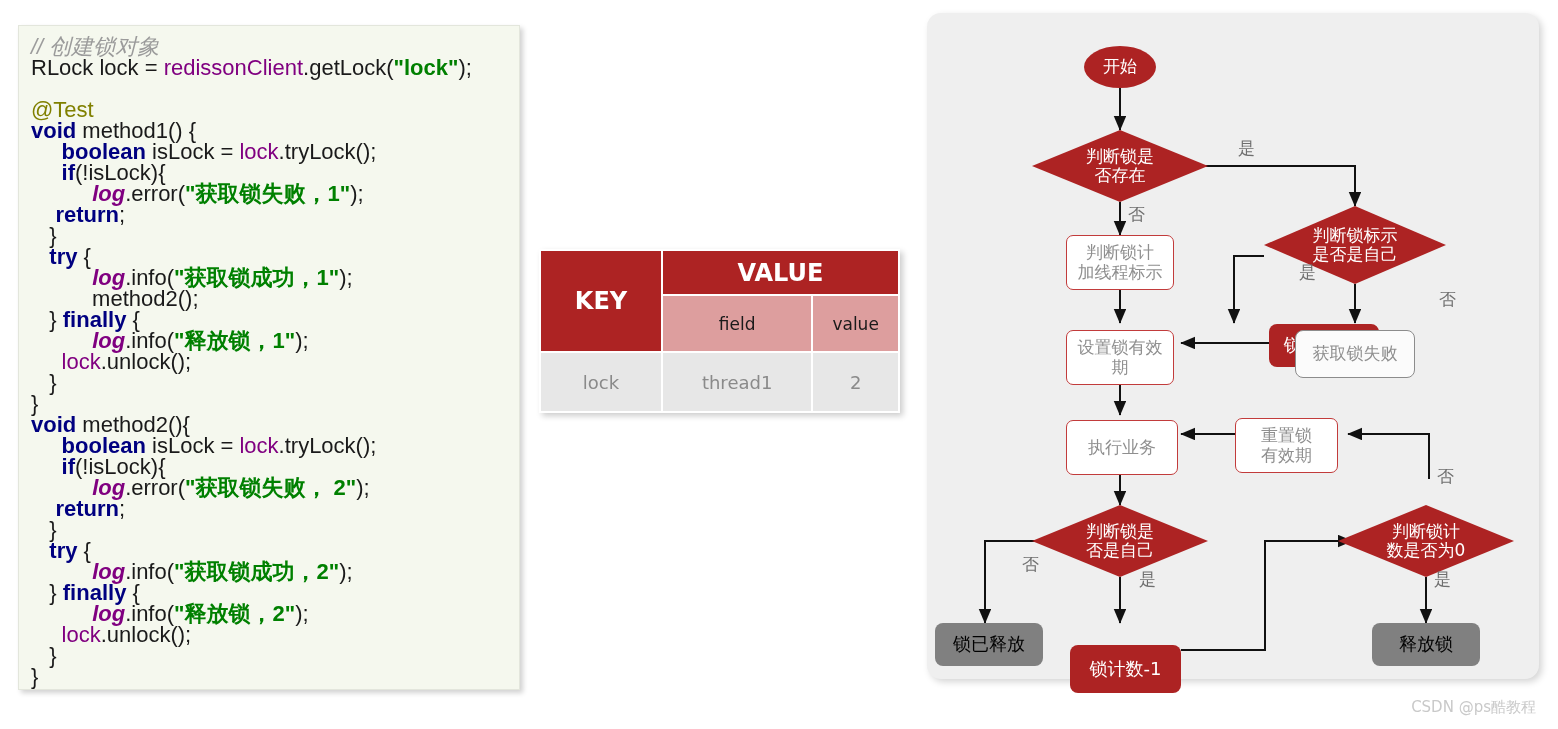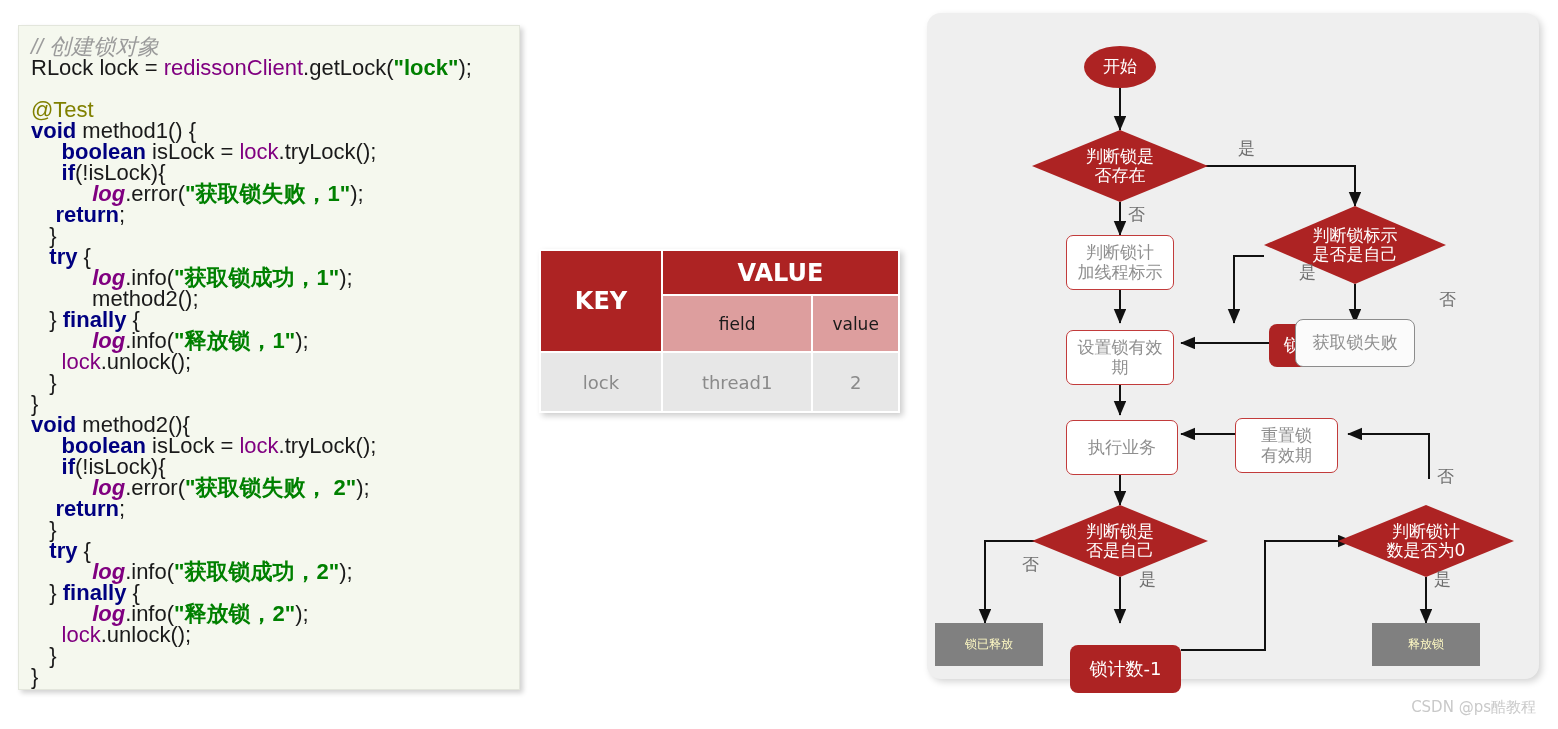--- a/index.html
+++ b/index.html
@@ -59,21 +59,21 @@
     display:flex;align-items:center;justify-content:center;
     text-align:center;font-family:"DejaVu Sans",sans-serif;
     line-height:1.12;}
 
   .n-oval{background:#ad2323;color:#ffffff;border-radius:50%;font-size:17px;}
   .n-box-red{background:#ffffff;border:1.6px solid #c23b3b;border-radius:7px;
     color:#8f8f8f;font-size:17px;}
   .n-box-redfill{background:#ad2323;color:#ffffff;border-radius:8px;font-size:18px;}
   .n-box-gray-o{background:#fbfbfb;border:1.4px solid #8c8c8c;border-radius:8px;
     color:#8f8f8f;font-size:17px;}
-  .n-box-gray{background:#808080;color:#fef9c3;border-radius:0;font-size:12px;}
+  .n-box-gray{background:#808080;color:#000000;border-radius:8px;font-size:18px;}
 
   .fc-diamond{position:absolute;display:flex;align-items:center;justify-content:center;}
   .fc-diamond .dshape{position:absolute;left:0;top:0;width:100%;height:100%;
     background:#ad2323;
     clip-path:polygon(50% 0,100% 50%,50% 100%,0 50%);}
   .fc-diamond .dtext{position:relative;color:#ffffff;font-size:17px;
     font-family:"DejaVu Sans",sans-serif;line-height:1.12;text-align:center;}
 
   .fc-label{position:absolute;color:#6f6f6f;font-size:17px;
     font-family:"DejaVu Sans",sans-serif;}
@@ -209,21 +209,21 @@
     <div>加线程标示</div>
   </div>
 
   <div class="fc-node n-box-red" style="left:139px;top:317px;width:108px;height:55px;flex-direction:column;">
     <div>设置锁有效</div>
     <div>期</div>
   </div>
 
   <div class="fc-node n-box-redfill" style="left:342px;top:311px;width:110px;height:43px;">锁计数+1</div>
 
-  <div class="fc-node n-box-gray-o" style="left:368px;top:306px;width:120px;height:48px;">获取锁失败</div>
+  <div class="fc-node n-box-gray-o" style="left:368px;top:317px;width:120px;height:48px;">获取锁失败</div>
 
   <div class="fc-node n-box-red" style="left:139px;top:407px;width:112px;height:55px;">执行业务</div>
 
   <div class="fc-node n-box-red" style="left:308px;top:405px;width:103px;height:55px;flex-direction:column;">
     <div>重置锁</div>
     <div>有效期</div>
   </div>
 
   <div class="fc-diamond" style="left:105px;top:492px;width:176px;height:72px;">
     <div class="dshape"></div>

